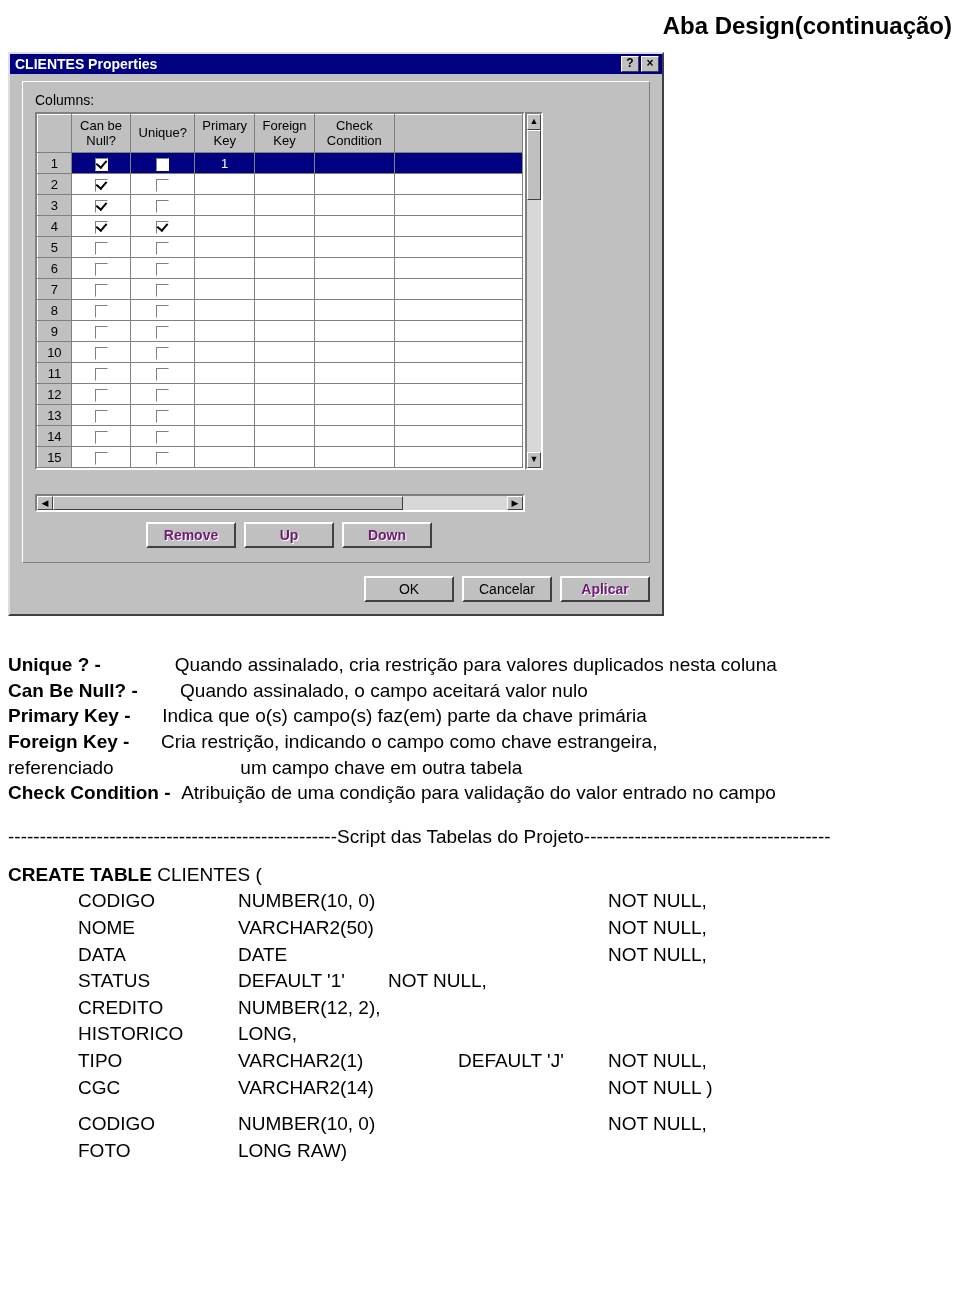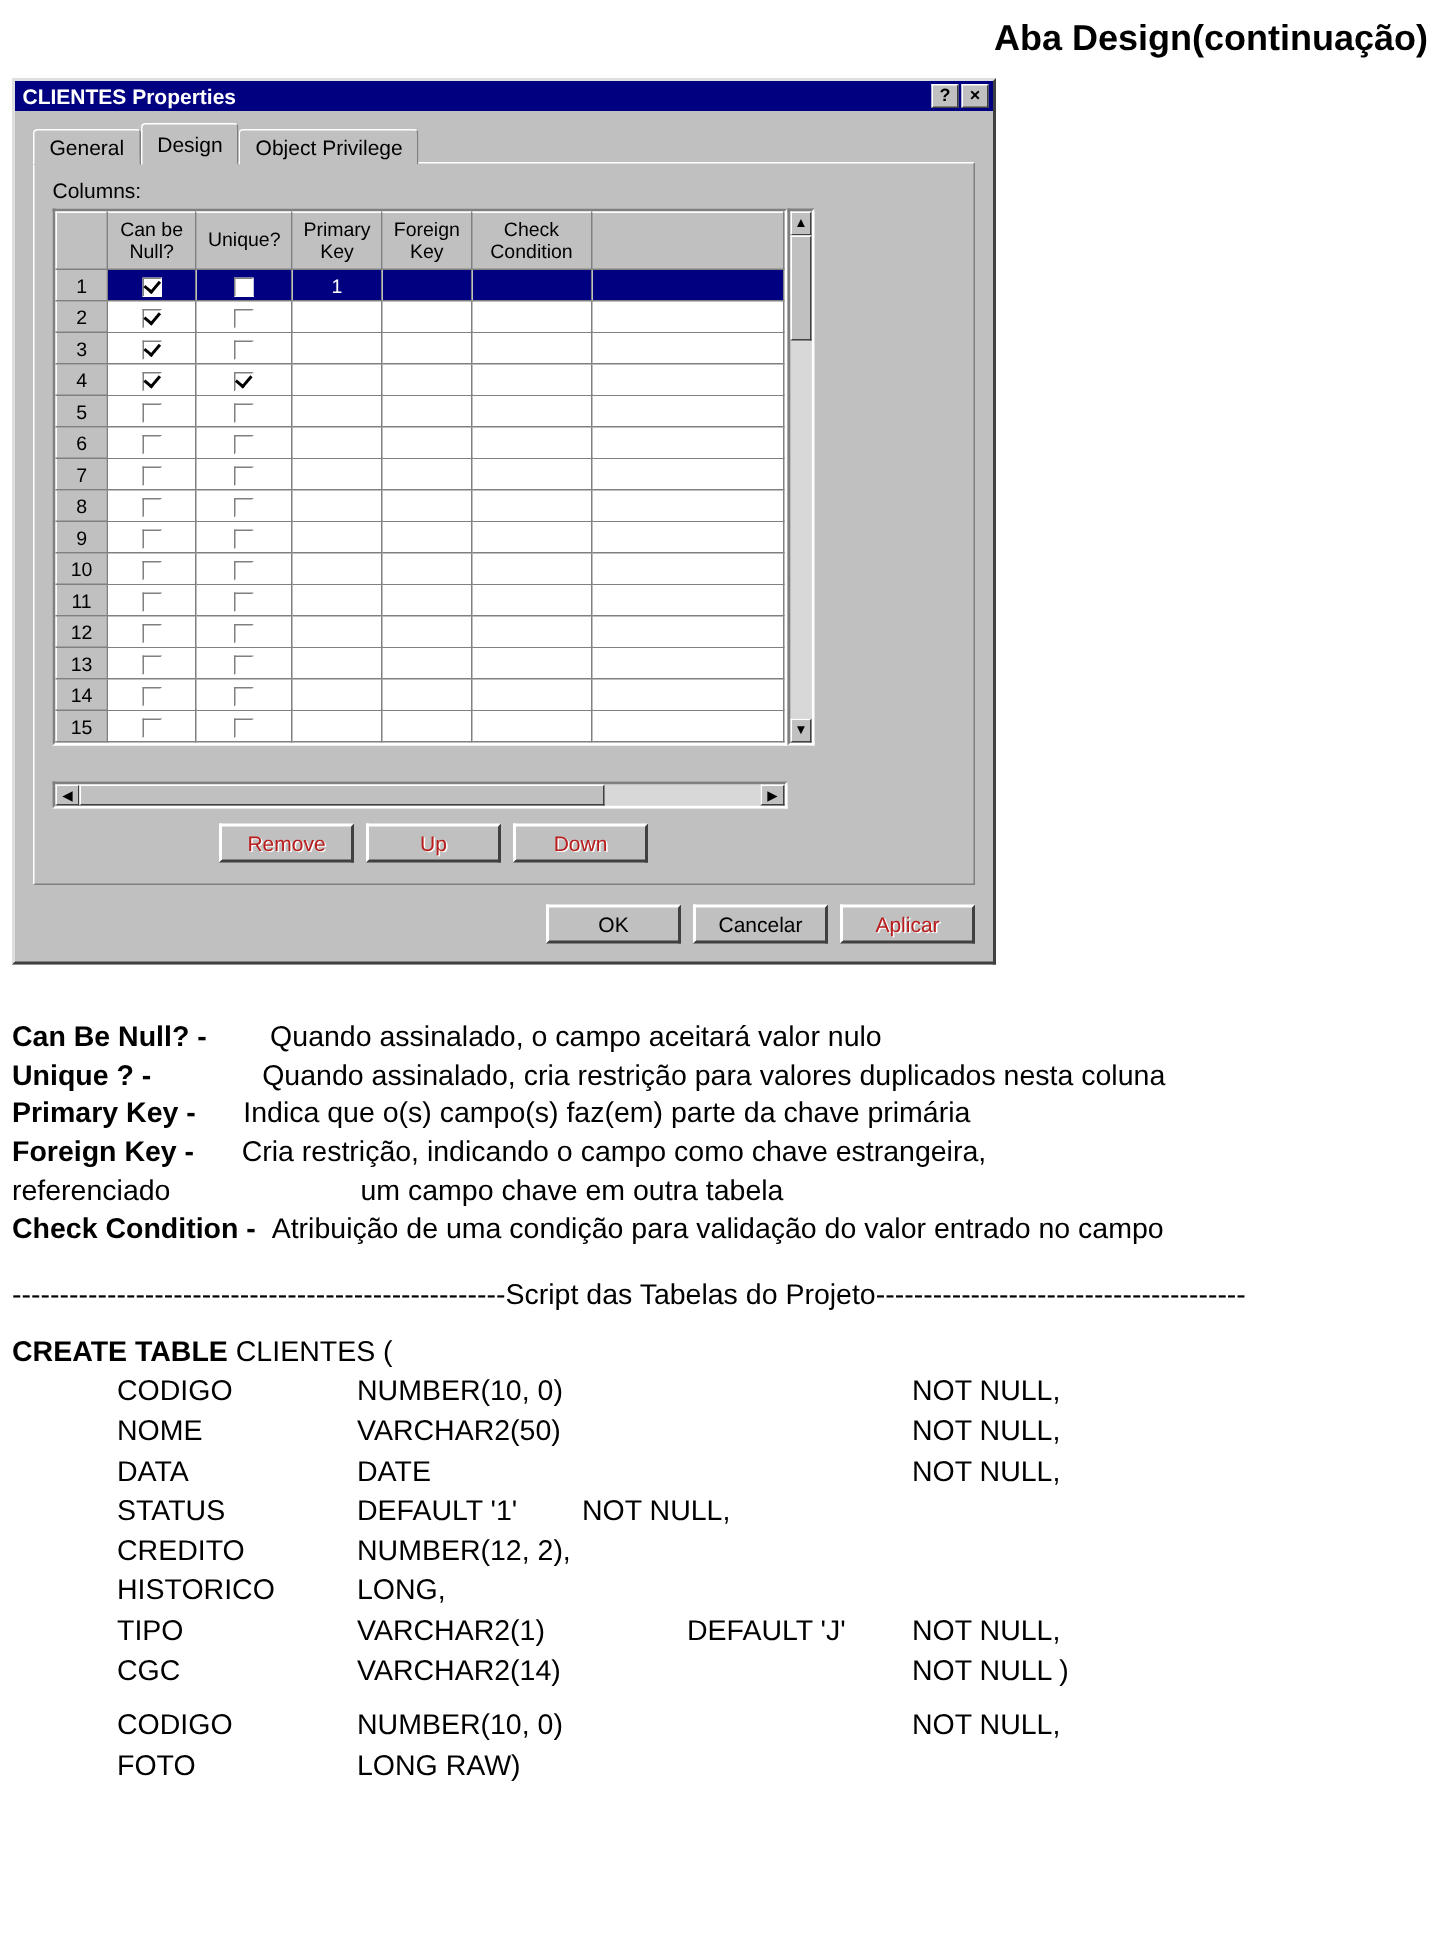--- a/index.html
+++ b/index.html
@@ -203,21 +203,21 @@
   .btn {
     background: #c0c0c0;
     border: 2px solid;
     border-color: #fff #404040 #404040 #fff;
     font-size: 14px;
     padding: 3px 0;
     text-align: center;
     width: 90px;
     display: inline-block;
   }
-  .btn.disabled { color: #b91c1c; text-shadow: 1px 1px 0 #fff; }
+  .btn.disabled { color: #701a75; text-shadow: 1px 1px 0 #fff; font-weight: bold; }
   .grid-btns {
     margin-top: 10px;
     display: flex;
     gap: 8px;
     justify-content: center;
     width: 508px;
   }
   .dlg-btns {
     margin-top: 12px;
     display: flex;
@@ -253,25 +253,20 @@
 
 <div class="page-title">Aba Design(continuação)</div>
 
 <div class="dialog">
   <div class="titlebar">
     <span class="titlebar-text">CLIENTES Properties</span>
     <span class="titlebar-btn">?</span>
     <span class="titlebar-btn">×</span>
   </div>
   <div class="dialog-body">
-    <div class="tabstrip">
-      <div class="tab">General</div>
-      <div class="tab active">Design</div>
-      <div class="tab">Object Privilege</div>
-    </div>
     <div class="tab-panel">
       <div class="columns-label">Columns:</div>
 
       <div class="grid-wrap">
         <div class="grid-scroll-row">
           <div class="grid-area">
             <table class="grid-table" id="grid-table">
               <thead>
                 <tr>
                   <th class="rowhdr"></th>
@@ -451,22 +446,22 @@
 
     <div class="dlg-btns">
       <span class="btn">OK</span>
       <span class="btn">Cancelar</span>
       <span class="btn disabled">Aplicar</span>
     </div>
   </div>
 </div>
 
 <div class="desc-block">
+  <div><span class="term">Unique ? -</span>&nbsp;&nbsp;&nbsp;&nbsp;&nbsp;&nbsp;&nbsp;&nbsp;&nbsp;&nbsp;&nbsp;&nbsp;&nbsp;&nbsp;<span>Quando assinalado, cria restrição para valores duplicados nesta coluna</span></div>
   <div><span class="term">Can Be Null? -</span>&nbsp;&nbsp;&nbsp;&nbsp;&nbsp;&nbsp;&nbsp;&nbsp;<span>Quando assinalado, o campo aceitará valor nulo</span></div>
-  <div><span class="term">Unique ? -</span>&nbsp;&nbsp;&nbsp;&nbsp;&nbsp;&nbsp;&nbsp;&nbsp;&nbsp;&nbsp;&nbsp;&nbsp;&nbsp;&nbsp;<span>Quando assinalado, cria restrição para valores duplicados nesta coluna</span></div>
   <div><span class="term">Primary Key -</span>&nbsp;&nbsp;&nbsp;&nbsp;&nbsp;&nbsp;<span>Indica que o(s) campo(s) faz(em) parte da chave primária</span></div>
   <div><span class="term">Foreign Key -</span>&nbsp;&nbsp;&nbsp;&nbsp;&nbsp;&nbsp;<span>Cria restrição, indicando o campo como chave estrangeira,</span></div>
   <div><span>referenciado</span>&nbsp;&nbsp;&nbsp;&nbsp;&nbsp;&nbsp;&nbsp;&nbsp;&nbsp;&nbsp;&nbsp;&nbsp;&nbsp;&nbsp;&nbsp;&nbsp;&nbsp;&nbsp;&nbsp;&nbsp;&nbsp;&nbsp;&nbsp;&nbsp;<span>um campo chave em outra tabela</span></div>
   <div><span class="term">Check Condition -</span>&nbsp;&nbsp;<span>Atribuição de uma condição para validação do valor entrado no campo</span></div>
 </div>
 
 <div class="sep">----------------------------------------------------Script das Tabelas do Projeto---------------------------------------</div>
 
 <div class="sql-block">
   <div><span class="kw">CREATE TABLE </span><span>CLIENTES (</span></div>

